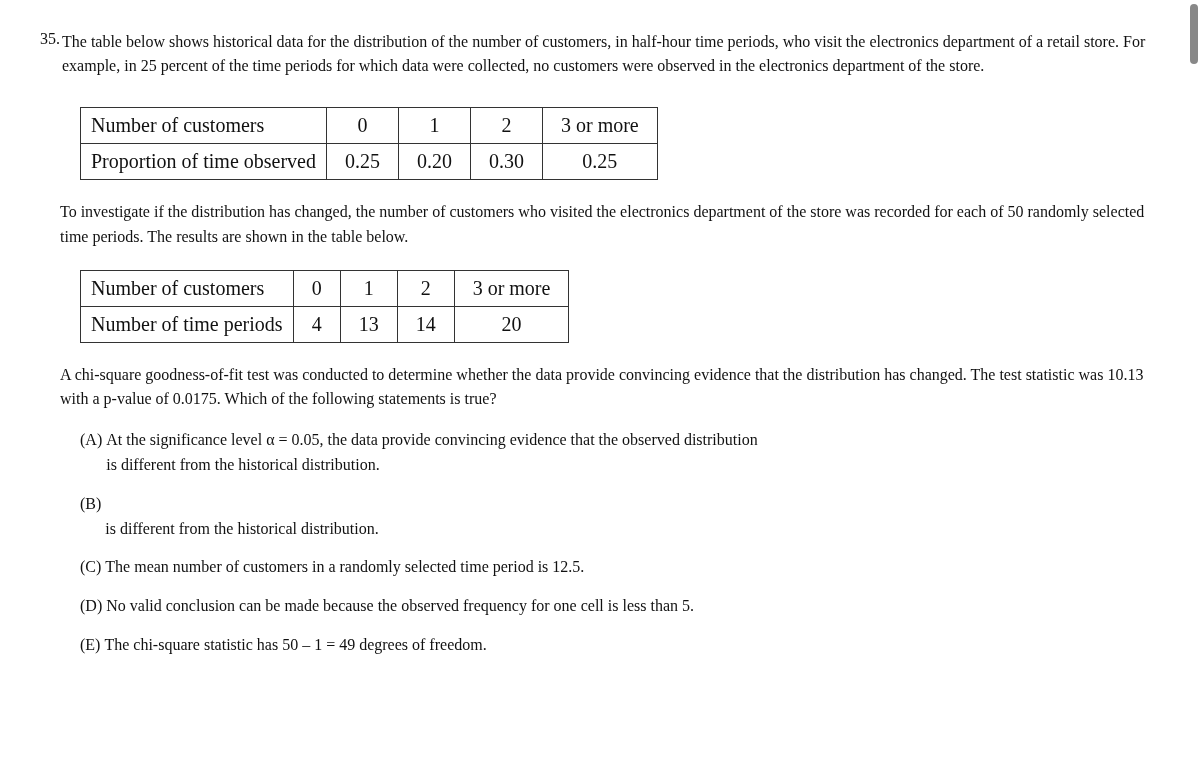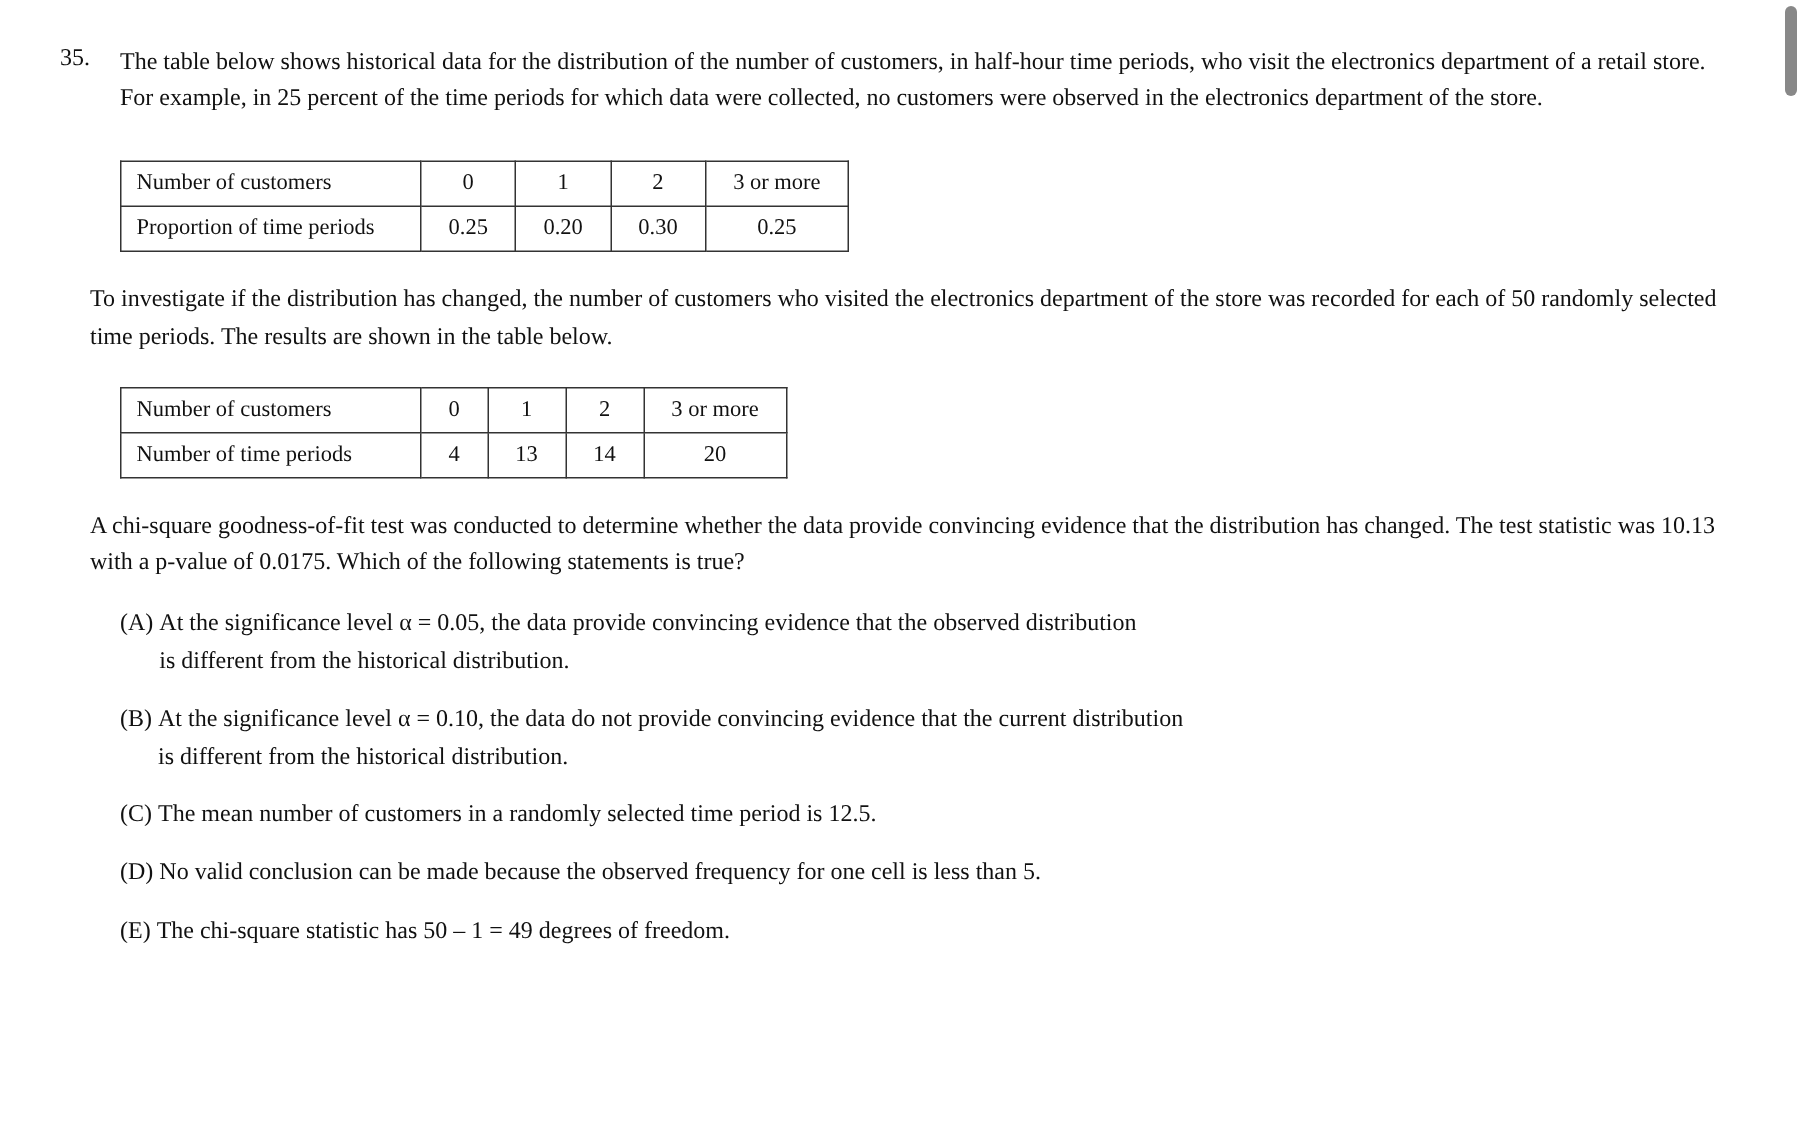--- a/index.html
+++ b/index.html
@@ -6,38 +6,38 @@
     body {
       background: #fff;
       font-family: "Times New Roman", Times, serif;
       font-size: 16px;
       color: #111;
       padding: 30px 40px;
       max-width: 1200px;
     }
     .question-block {
       display: flex;
-      gap: 20px;
+      gap: 2px;
       margin-bottom: 29px;
     }
     .question-number {
       font-size: 16px;
       white-space: nowrap;
       font-weight: normal;
     }
     .question-text {
       font-size: 16px;
       line-height: 1.5;
     }
     .table-container {
       margin: 20px 0 20px 40px;
     }
     table {
       border-collapse: collapse;
-      font-size: 15px;
+      font-size: 20px;
     }
     table td {
       border: 1px solid #333;
       padding: 6px 18px;
       text-align: center;
     }
     table td:first-child {
       text-align: left;
       padding-left: 10px;
       padding-right: 10px;
@@ -91,21 +91,21 @@
   <table>
     <tbody>
         <tr>
       <td>Number of customers</td>
       <td>0</td>
       <td>1</td>
       <td>2</td>
       <td>3 or more</td>
     </tr>
     <tr>
-      <td>Proportion of time periods</td>
+      <td>Proportion of time observed</td>
       <td>0.25</td>
       <td>0.20</td>
       <td>0.30</td>
       <td>0.25</td>
     </tr>
   </tbody>
     </table>
 </div>
 
 <p class="paragraph">To investigate if the distribution has changed, the number of customers who visited the electronics department of the store was recorded for each of 50 randomly selected time periods. The results are shown in the table below.</p>
@@ -139,21 +139,21 @@
     <span class="choice-label">(A)</span>
     <div class="choice-text">
       <span>At the significance level α = 0.05, the data provide convincing evidence that the observed distribution</span><br>
       <span class="choice-indent">is different from the historical distribution.</span>
     </div>
   </div>
 
   <div class="choice-item">
     <span class="choice-label">(B)</span>
     <div class="choice-text">
-      <span>At the significance level α = 0.10, the data do not provide convincing evidence that the current distribution</span><br>
+      <br>
       <span class="choice-indent">is different from the historical distribution.</span>
     </div>
   </div>
 
   <div class="choice-item">
     <span class="choice-label">(C)</span>
     <div class="choice-text">
       <span>The mean number of customers in a randomly selected time period is 12.5.</span>
     </div>
   </div>

